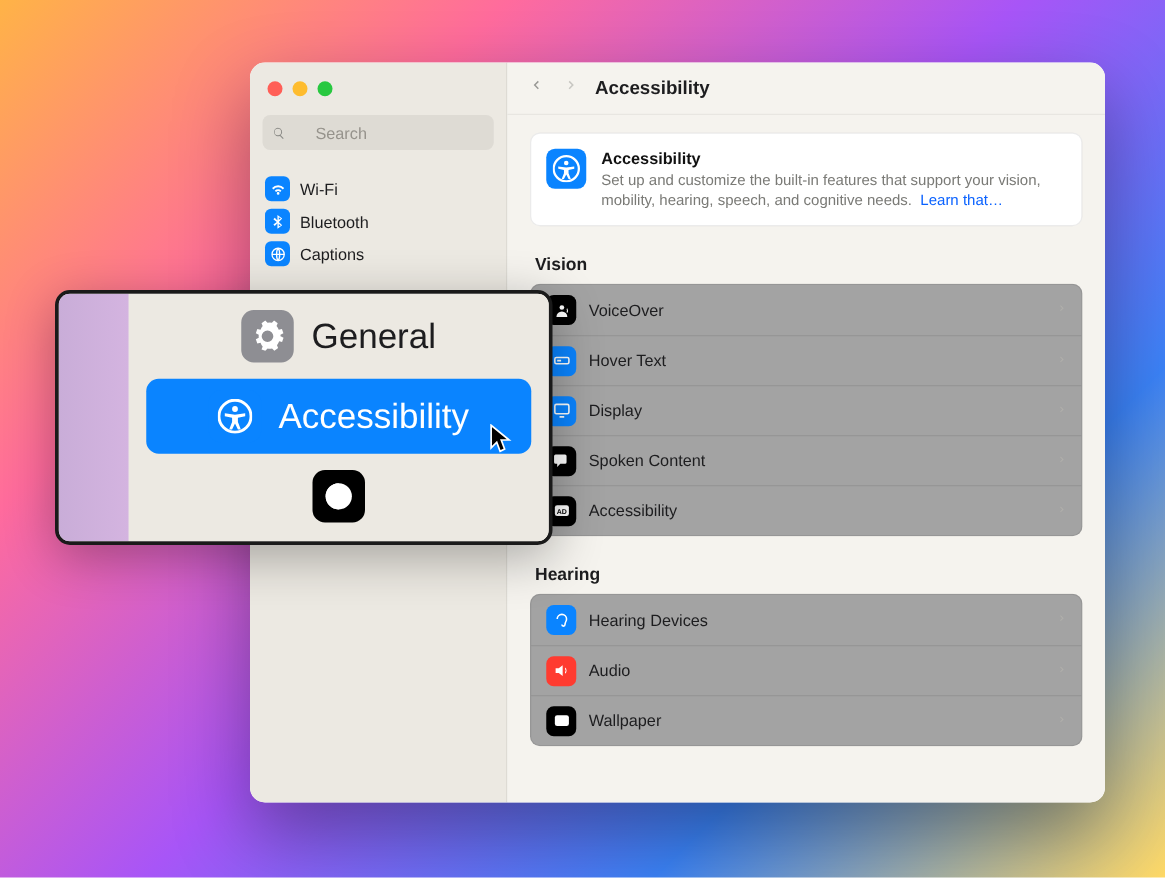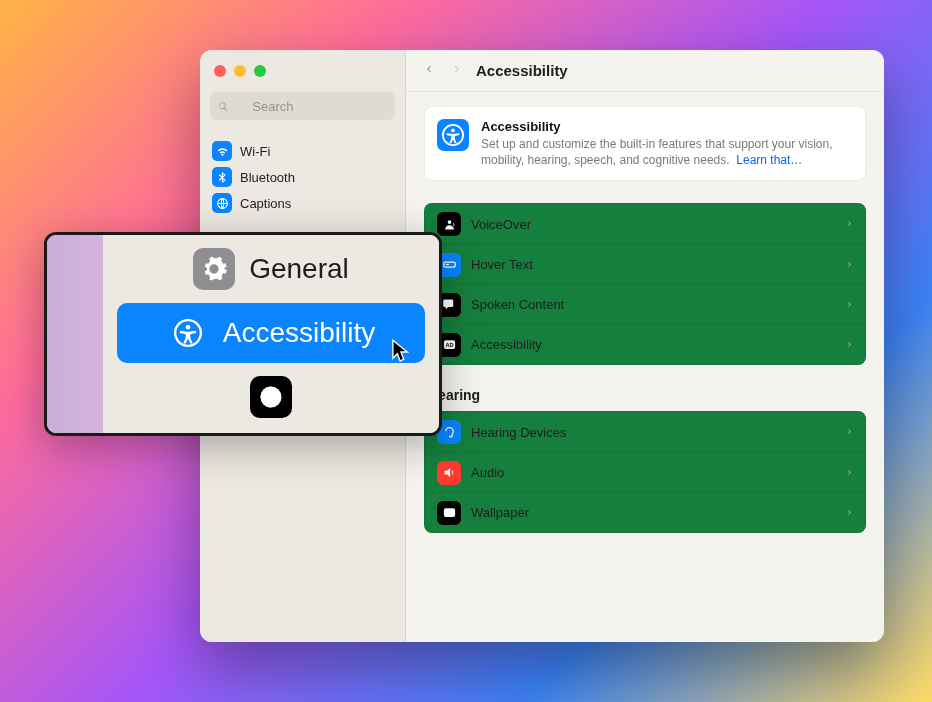--- a/index.html
+++ b/index.html
@@ -137,21 +137,21 @@
   .intro-text a { color: #0a62ff; text-decoration: none; font-size: 12px; }
 
   .section-label {
     font-size: 14px;
     font-weight: 700;
     color: #1d1d1f;
     margin: 0 4px 8px 4px;
   }
 
   .panel {
-    background: #15803d;
+    background: #a3a3a3;
     border: 1px solid rgba(0,0,0,0.08);
     border-radius: 8px;
     margin-bottom: 22px;
   }
   .row {
     display: flex;
     align-items: center;
     gap: 10px;
     height: 40px;
     padding: 0 12px;
@@ -442,39 +442,51 @@
         </div>
         <div class="intro-text">
           <div class="intro-title">Accessibility</div>
           <div class="intro-desc">
             <span>Set up and customize the built-in features that support your vision, mobility, hearing, speech, and cognitive needs.</span>&nbsp;&nbsp;<a href="#">Learn that…</a>
           </div>
         </div>
       </div>
 
       <div id="sections">
+          <div class="section-label">Vision</div>
           <div class="panel">
             <div class="row">
               <span class="row-icon" style="background:#000000">
                 <svg>
                   <use href="#i-voiceover"></use>
                 </svg>
               </span>
               <span class="row-label">VoiceOver</span>
               <span class="chev"><svg>
                   <use href="#i-chev-right"></use>
                 </svg></span>
             </div>
             <div class="row">
               <span class="row-icon" style="background:#0a84ff">
                 <svg>
                   <use href="#i-hover"></use>
                 </svg>
               </span>
               <span class="row-label">Hover Text</span>
+              <span class="chev"><svg>
+                  <use href="#i-chev-right"></use>
+                </svg></span>
+            </div>
+            <div class="row">
+              <span class="row-icon" style="background:#0a84ff">
+                <svg>
+                  <use href="#i-display"></use>
+                </svg>
+              </span>
+              <span class="row-label">Display</span>
               <span class="chev"><svg>
                   <use href="#i-chev-right"></use>
                 </svg></span>
             </div>
             <div class="row">
               <span class="row-icon" style="background:#000000">
                 <svg>
                   <use href="#i-speech"></use>
                 </svg>
               </span>

